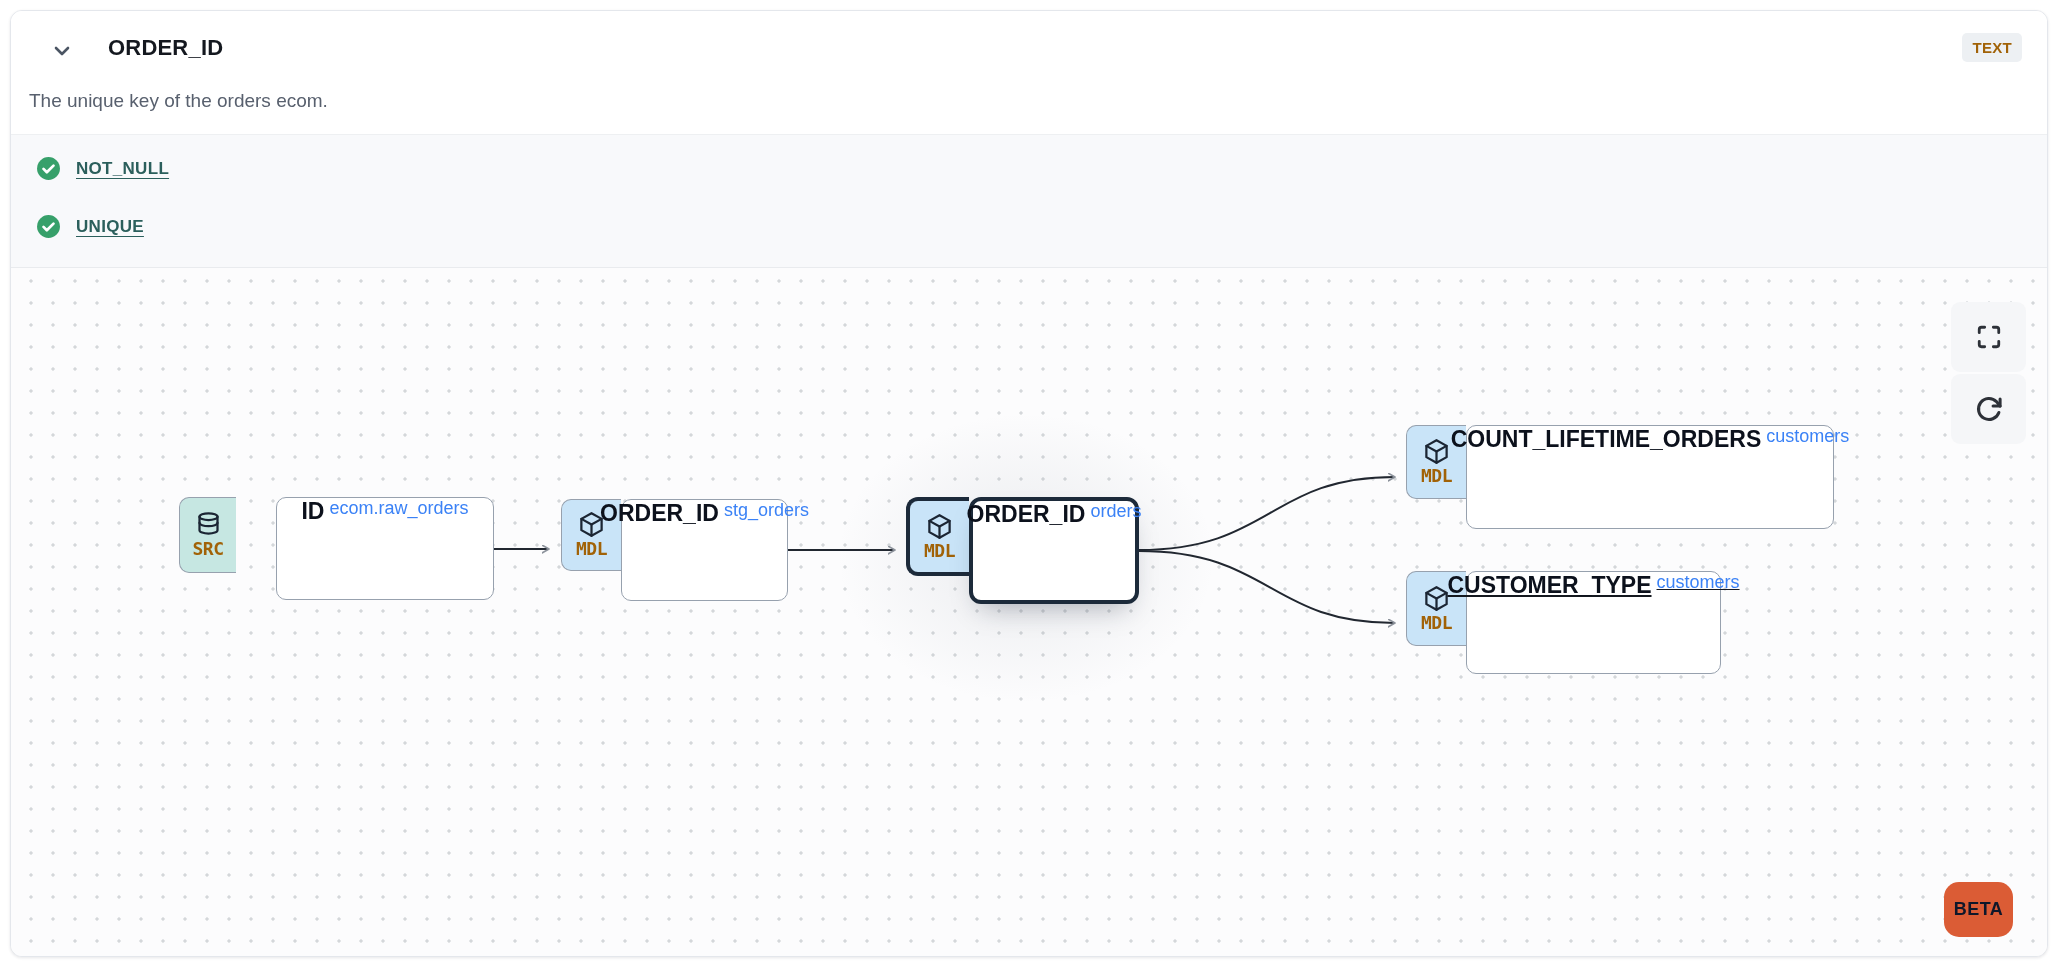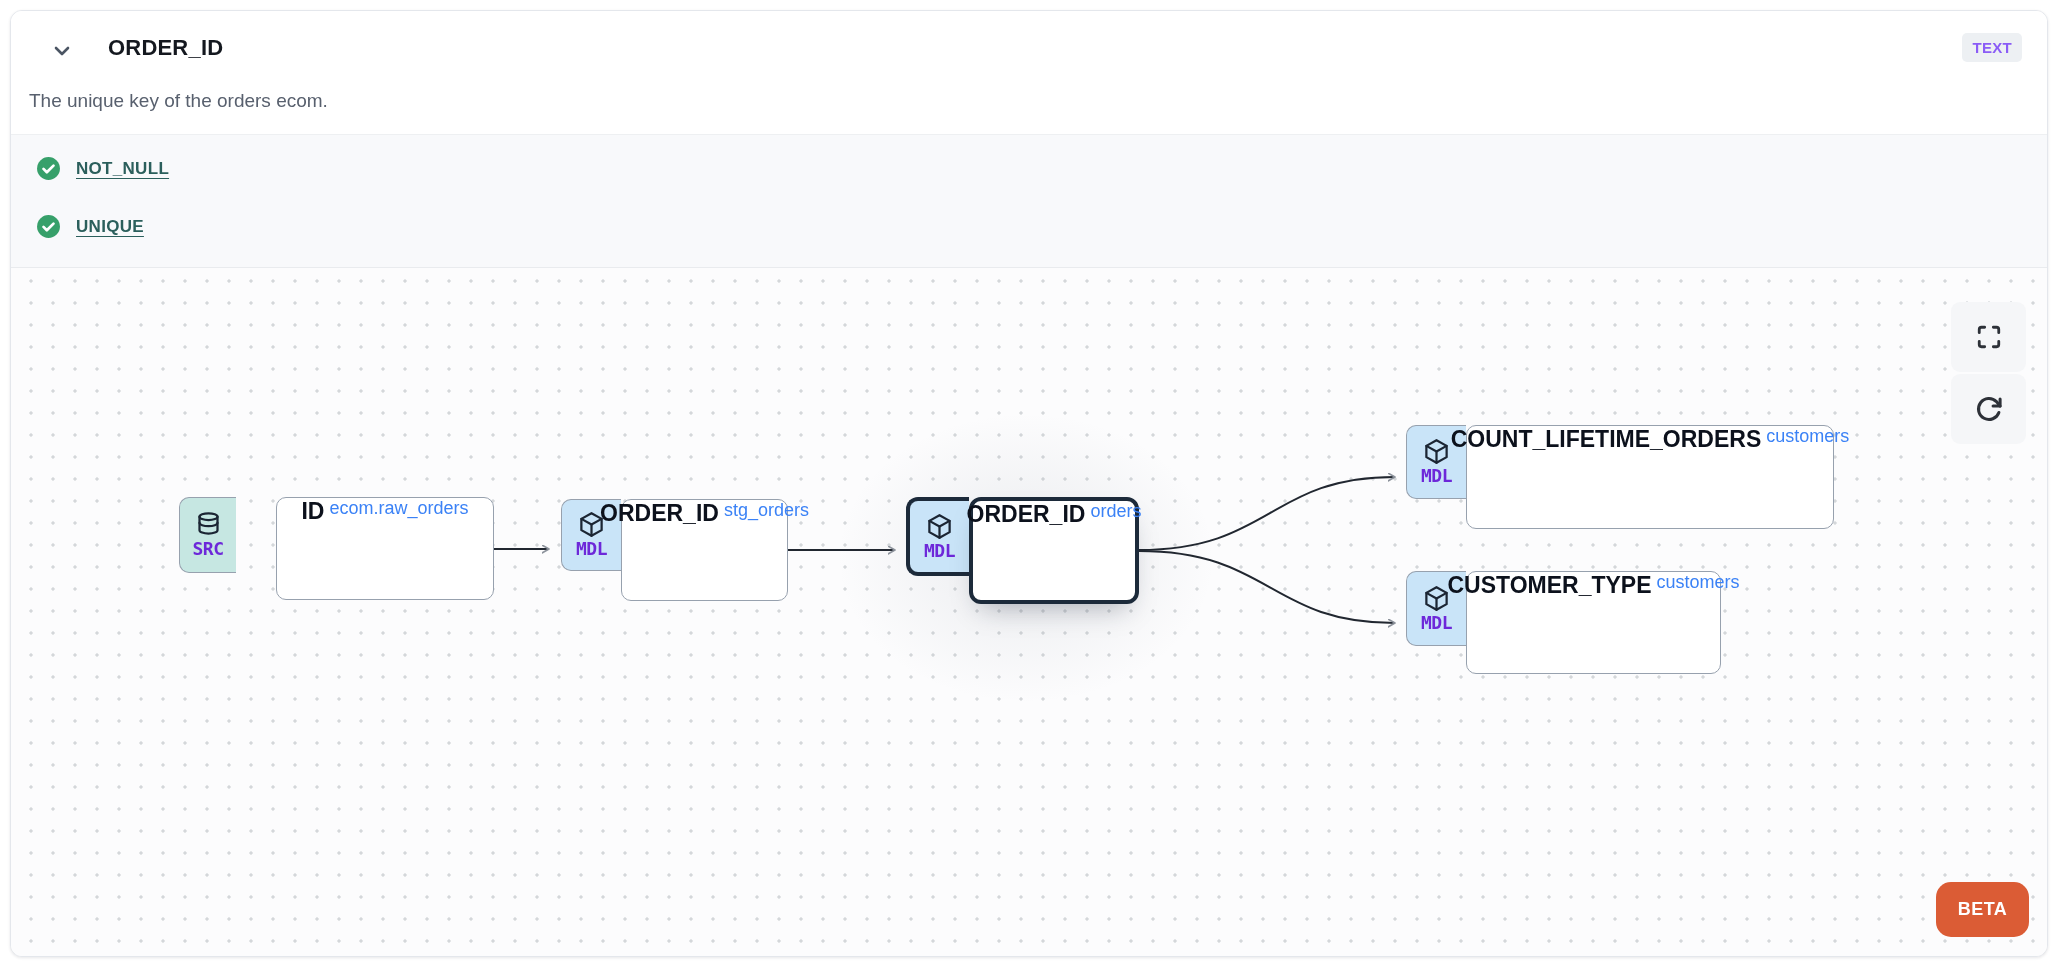--- a/index.html
+++ b/index.html
@@ -12,21 +12,21 @@
     box-shadow:0 1px 3px rgba(16,24,40,.10); overflow:hidden;
     display:flex; flex-direction:column;
   }
 
   
   .hdr { position:relative; height:123px; background:#fff; flex:0 0 auto; }
   .chev-btn { position:absolute; left:38px; top:27px; width:26px; height:26px;
     background:none; border:none; cursor:pointer; display:flex; align-items:center; justify-content:center; }
   .hdr-title { position:absolute; left:97px; top:24px; font-size:22px; font-weight:700; color:#14181f; letter-spacing:.2px; }
   .hdr-desc  { position:absolute; left:18px; top:79px; font-size:19px; color:#58606e; }
-  .type-badge { position:absolute; right:25px; top:22px; background:#edf0f3; color:#8b5cf6;
+  .type-badge { position:absolute; right:25px; top:22px; background:#edf0f3; color:#a16207;
     font-size:15px; font-weight:600; padding:6px 10px; border-radius:5px; letter-spacing:.3px; }
 
   
   .tests { position:relative; height:134px; background:#f8f9fb; flex:0 0 auto;
     border-top:1px solid #eef0f2; border-bottom:1px solid #e9ebee; }
   .test-row { position:absolute; left:25px; display:flex; align-items:center; gap:15px; }
   .test-row.r0 { top:21px; } .test-row.r1 { top:79px; }
   .check { width:25px; height:25px; flex:0 0 auto; }
   .test-link { font-size:17px; font-weight:600; color:#2b5f5c; text-decoration:underline;
     text-underline-offset:4px; letter-spacing:.3px; cursor:pointer; }
@@ -40,36 +40,36 @@
     pointer-events:none; }
   svg.edges { position:absolute; left:0; top:0; pointer-events:none; }
 
   .node { position:absolute; cursor:pointer; }
   .nbadge { position:absolute; left:0; top:0; display:flex; flex-direction:column;
     align-items:center; justify-content:center; gap:1px;
     border:1px solid #97a1ae; border-right:none; border-radius:10px 0 0 10px; }
   .nbadge.src { background:#c6e7e2; }
   .nbadge.mdl { background:#c9e4f8; }
   .nbadge-label { font-family:"DejaVu Sans Mono", monospace; font-size:18px; font-weight:700;
-    color:#6d28d9; letter-spacing:-0.5px; line-height:1.1; }
+    color:#a16207; letter-spacing:-0.5px; line-height:1.1; }
   .ncard { position:absolute; top:0; background:#ffffff; border:1px solid #97a1ae; border-radius:10px;
     display:flex; flex-direction:row; justify-content:center; gap:5px; padding:0 20px; }
   .nc-title { font-size:23px; font-weight:600; color:#0c111c; white-space:nowrap; }
   .nc-sub   { font-size:18px; color:#3b82f6; white-space:nowrap; }
 
   .node.selected .nbadge { border:4px solid #1c2a3a; border-right:none; border-radius:12px 0 0 12px; }
   .node.selected .ncard  { border:4px solid #1c2a3a; border-radius:12px;
     box-shadow:0 14px 26px -12px rgba(25,35,55,.35); }
 
   .canvas-btn { position:absolute; right:21px; width:75px; height:70px; background:#f5f6f8;
     border:none; border-radius:9px; display:flex; align-items:center; justify-content:center; cursor:pointer; }
   .canvas-btn.b0 { top:34px; } .canvas-btn.b1 { top:106px; }
 
-  .beta { position:absolute; right:18px; bottom:19px; width:93px; height:55px; background:#db5c35;
-    color:#ffffff; border:none; border-radius:15px; font-size:18px; font-weight:700;
+  .beta { position:absolute; right:34px; bottom:19px; width:69px; height:55px; background:#db5c35;
+    color:#0f172a; border:none; border-radius:15px; font-size:18px; font-weight:700;
     letter-spacing:.5px; display:flex; align-items:center; justify-content:center;
     font-family:"Liberation Sans", sans-serif; }
 </style>
 </head>
 <body>
 
 <div class="panel">
 
   <div class="hdr">
     <button class="chev-btn">
@@ -177,21 +177,21 @@
 
     <div class="node" style="left:1395px; top:303px;">
       <div class="nbadge mdl" style="width:60px; height:75px;">
         <svg width="27" height="27" viewBox="0 0 24 24" fill="none" stroke="#1b2533" stroke-width="2" stroke-linecap="round" stroke-linejoin="round">
           <path d="M12 2 L21 7 V17 L12 22 L3 17 V7 Z"></path>
           <path d="M3 7 L12 12 L21 7"></path>
           <path d="M12 12 V22"></path>
         </svg>
         <span class="nbadge-label">MDL</span>
       </div>
-      <div class="ncard" style="left:60px; width:255px; height:103px;">
+      <div class="ncard" style="left:60px; width:255px; height:103px;text-decoration:underline;">
         <div class="nc-title">CUSTOMER_TYPE</div>
         <div class="nc-sub">customers</div>
       </div>
     </div>
 
     <button class="canvas-btn b0">
       <svg width="26" height="26" viewBox="0 0 24 24" fill="none" stroke="#2d3138" stroke-width="2.6" stroke-linecap="round" stroke-linejoin="round">
         <path d="M8 3H5a2 2 0 0 0-2 2v3"></path>
         <path d="M21 8V5a2 2 0 0 0-2-2h-3"></path>
         <path d="M3 16v3a2 2 0 0 0 2 2h3"></path>

